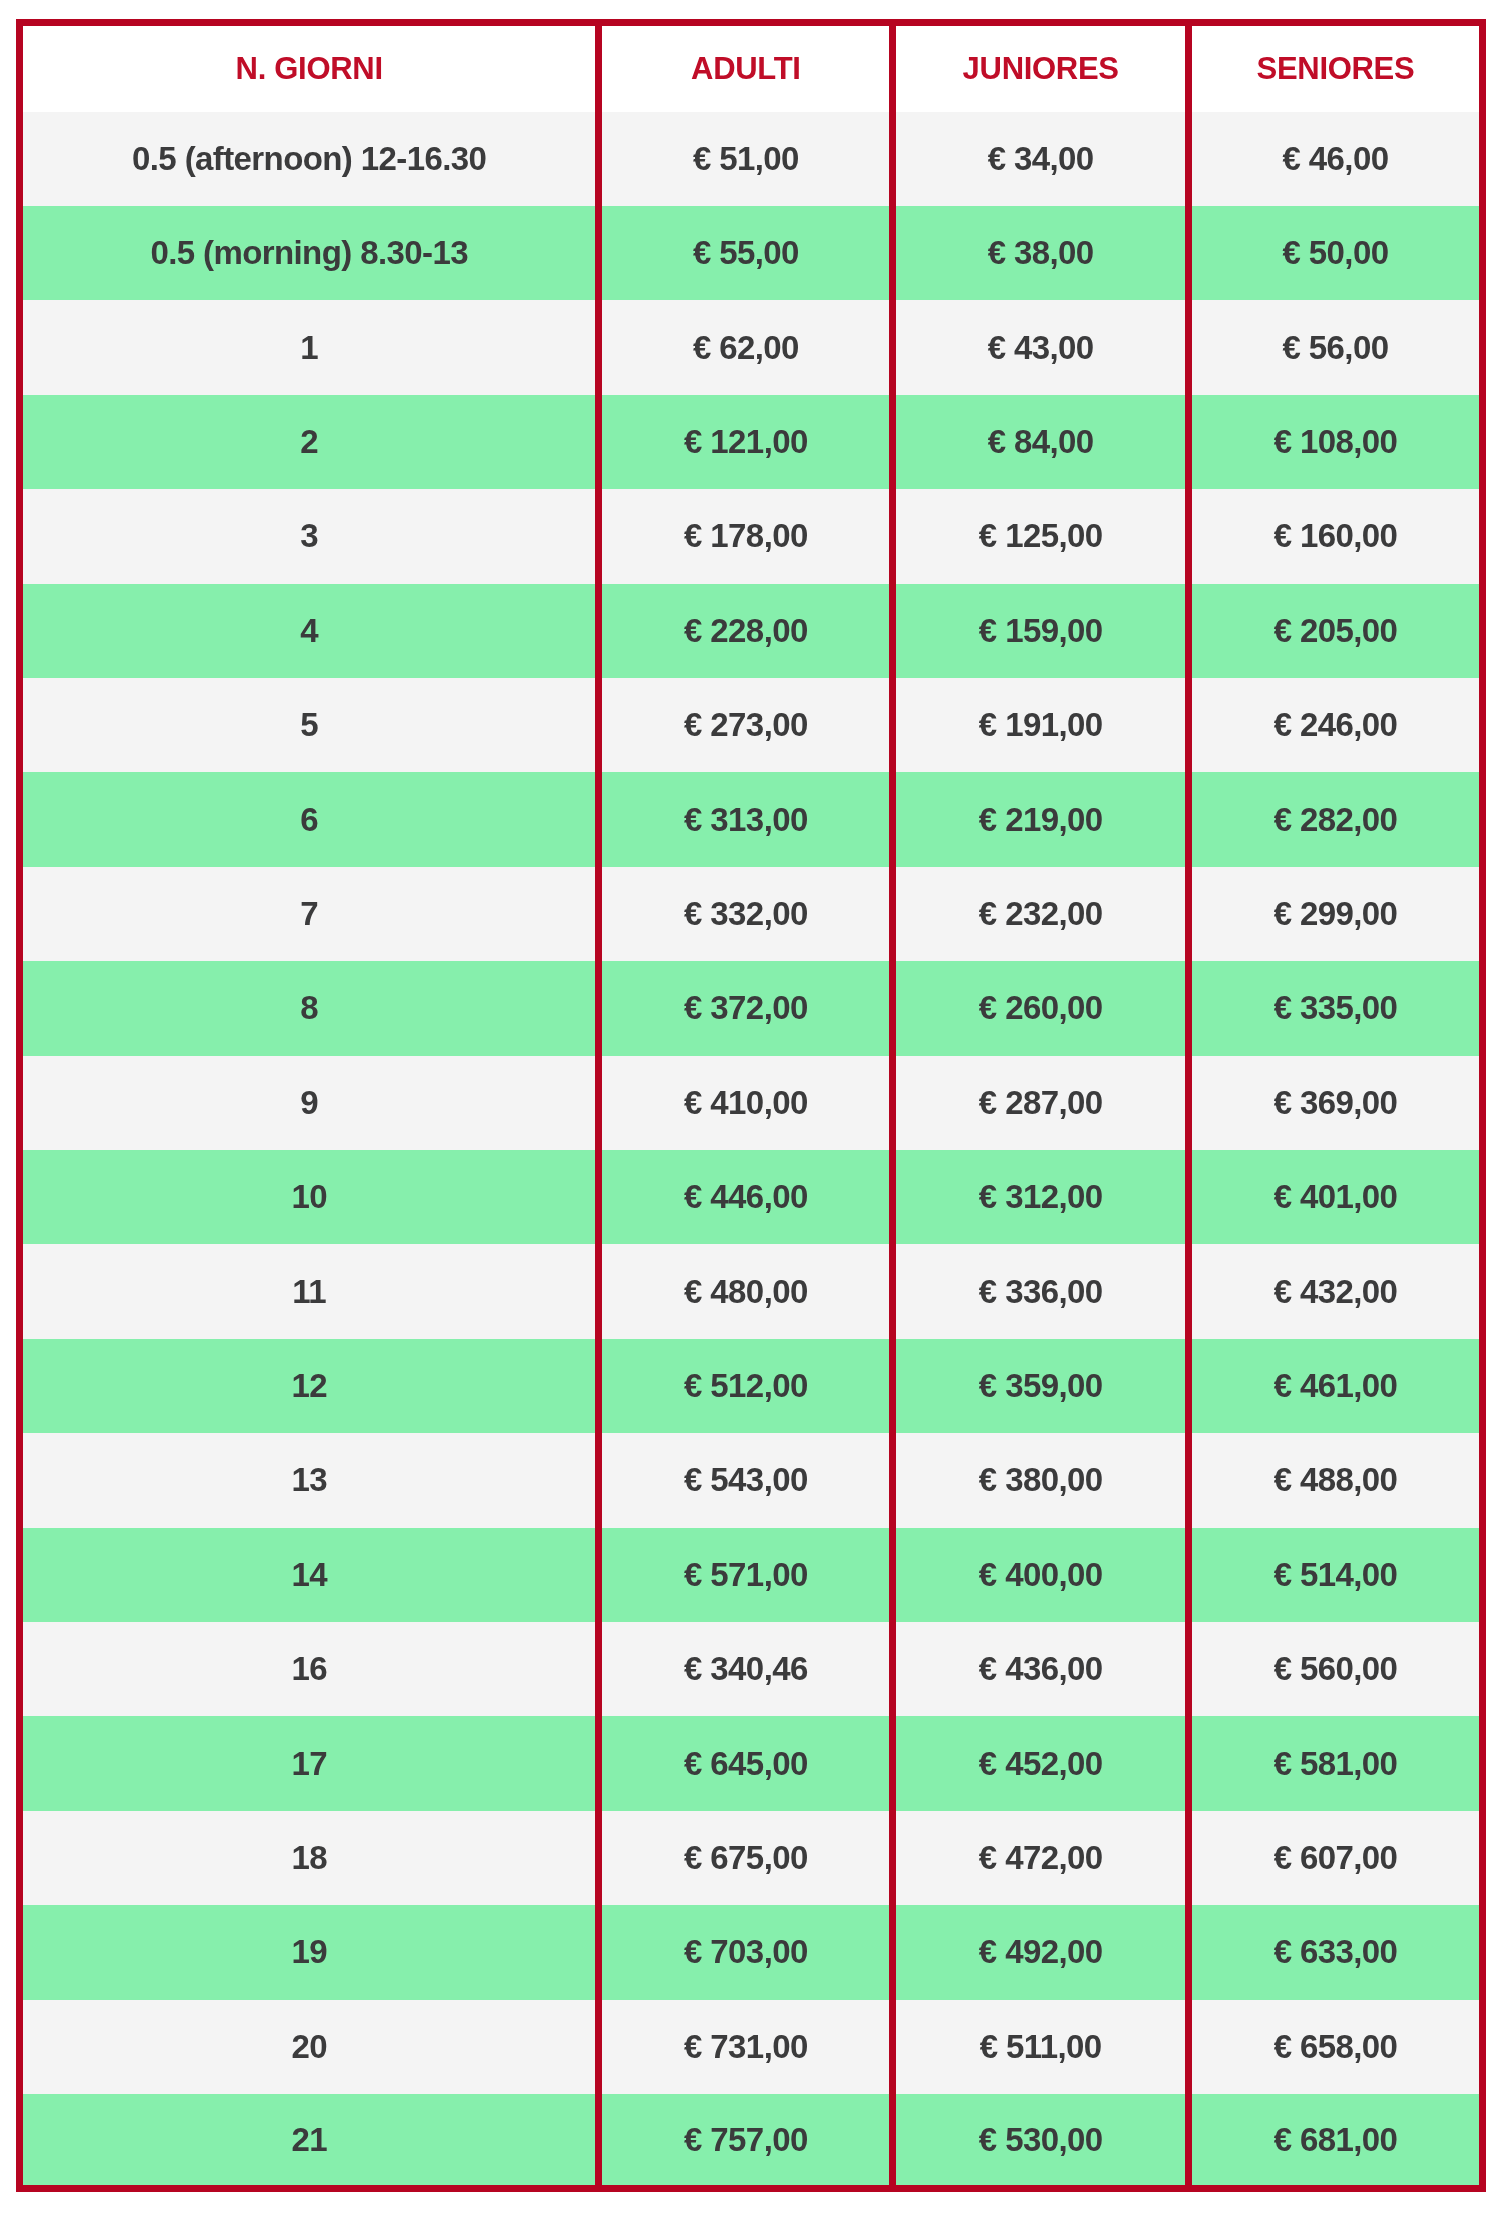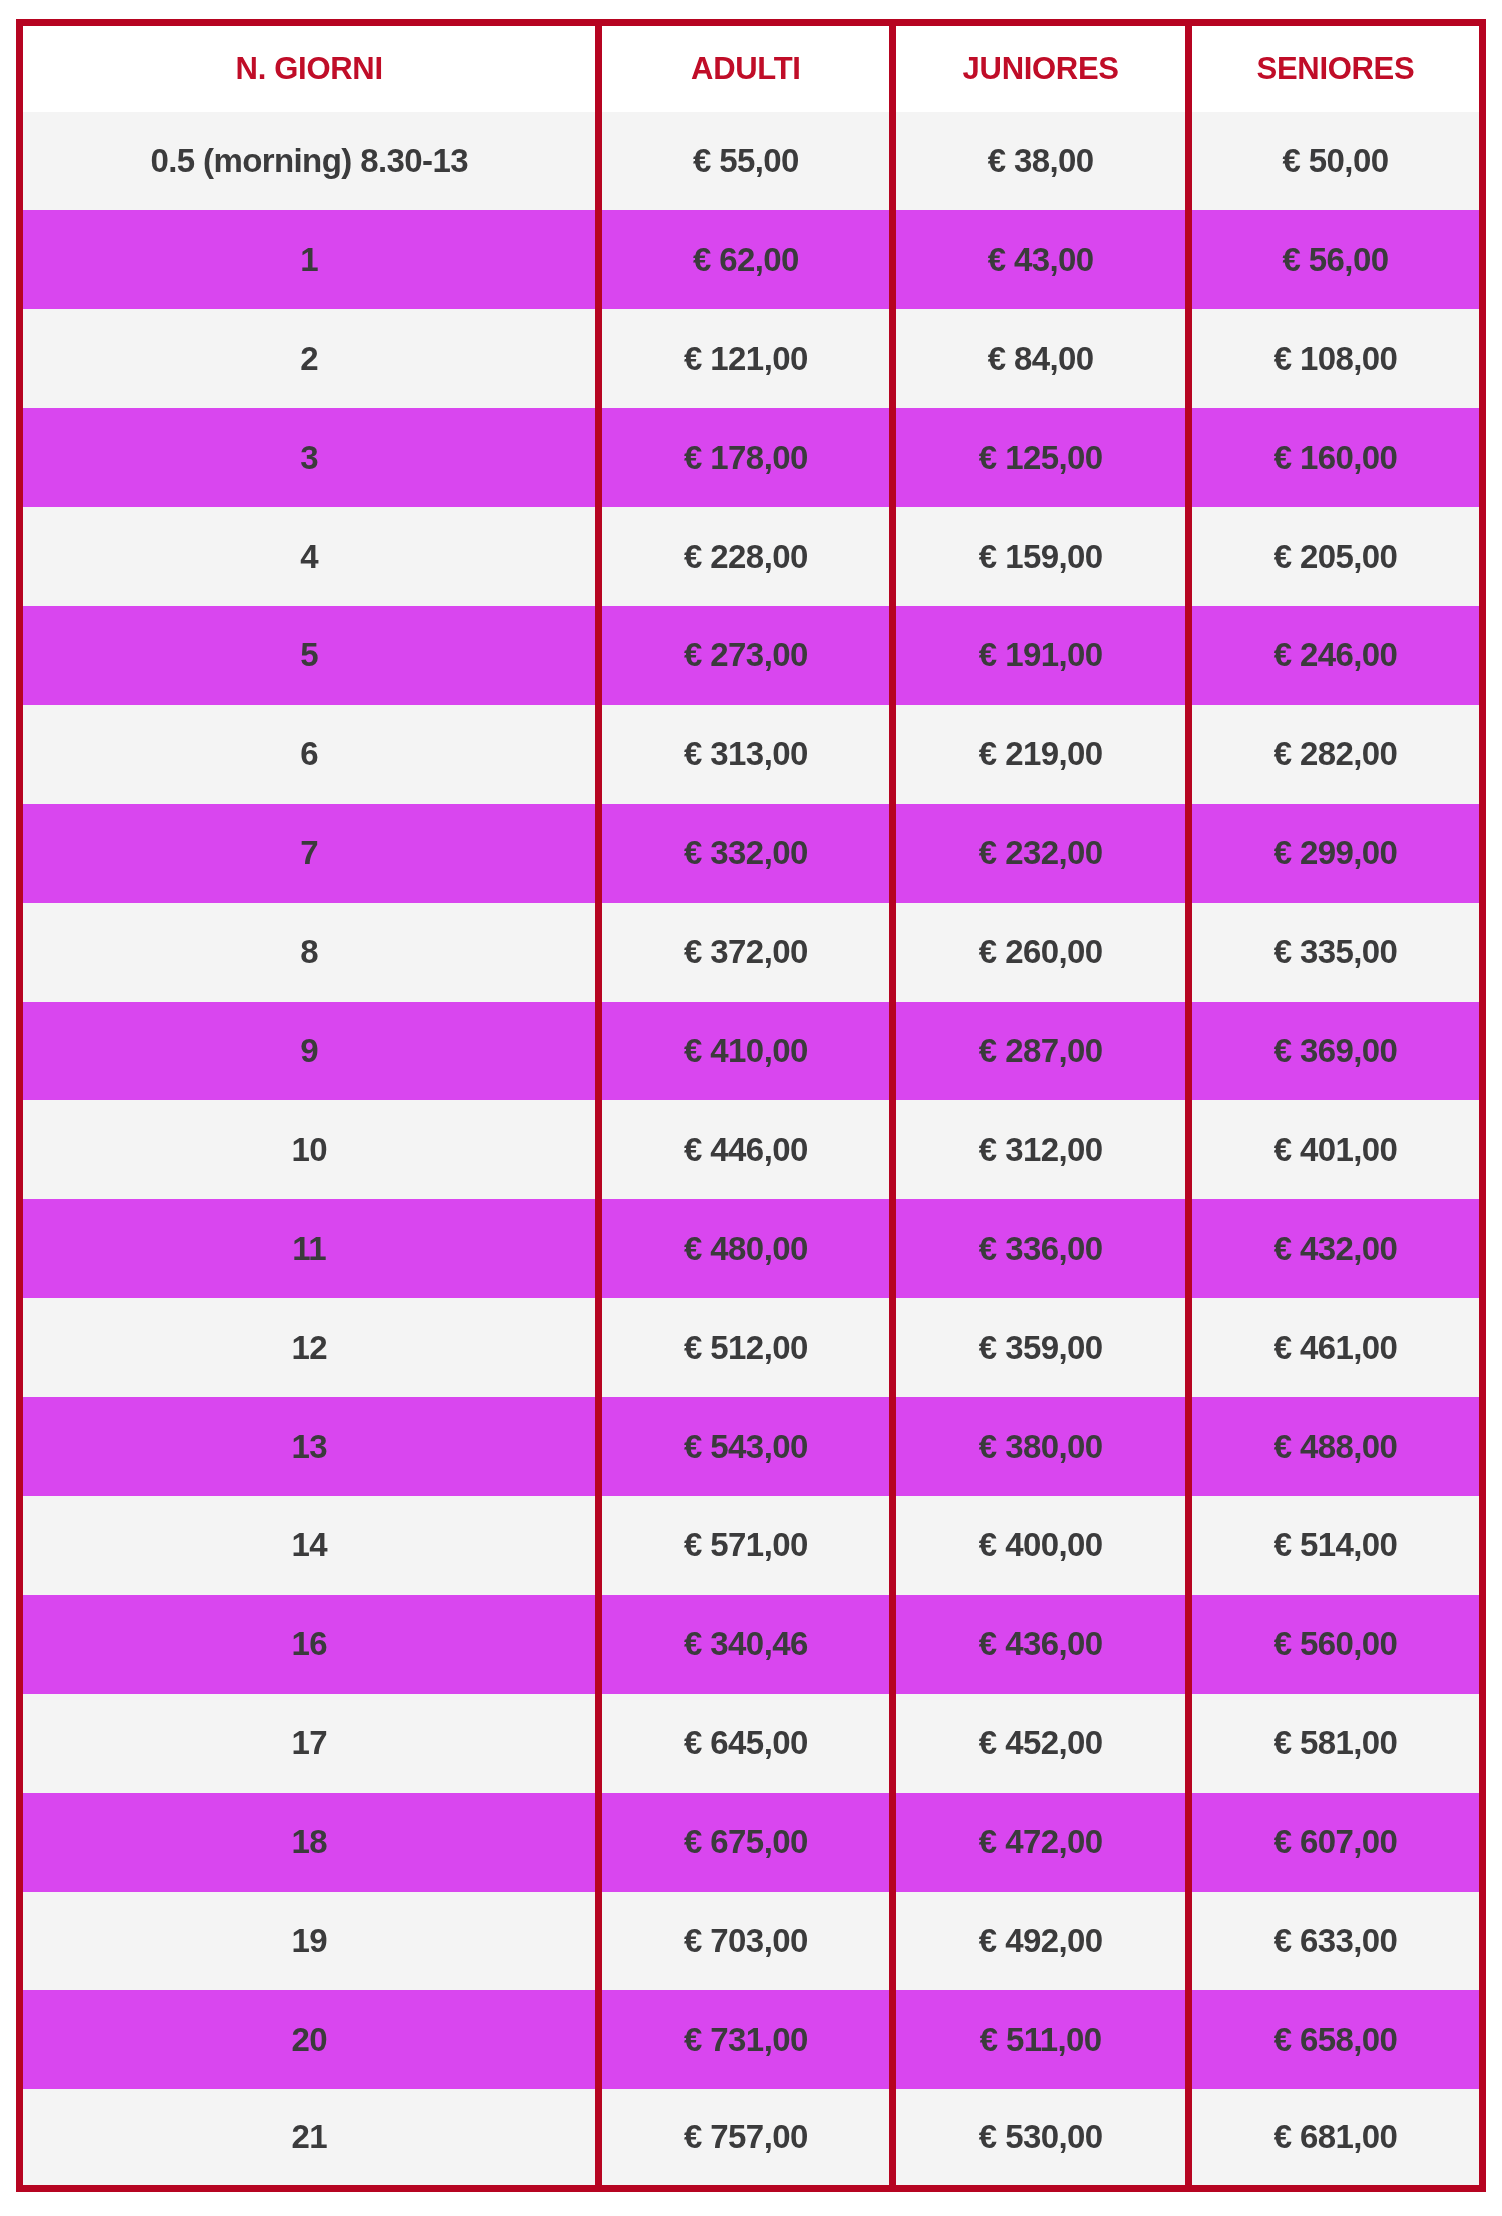--- a/index.html
+++ b/index.html
@@ -34,21 +34,21 @@
   }
   th+th, td+td{
     border-left:7px solid var(--border);
   }
   thead tr{
     height:89px;
     background:#ffffff;
   }
   tbody tr{
     height:90px;
-    background:#d946ef;
+    background:#86efac;
   }
   tbody tr:nth-child(odd){
     background:var(--row-alt);
   }
   th{
     color:var(--header-text);
     font-size:31px;
     font-weight:700;
     letter-spacing:-0.3px;
   }
@@ -72,20 +72,26 @@
   <thead>
     <tr>
       <th>N. GIORNI</th>
       <th>ADULTI</th>
       <th>JUNIORES</th>
       <th>SENIORES</th>
     </tr>
   </thead>
   <tbody>
 
+  <tr>
+        <td>0.5 (afternoon) 12-16.30</td>
+        <td>€ 51,00</td>
+        <td>€ 34,00</td>
+        <td>€ 46,00</td>
+      </tr>
       <tr>
         <td>0.5 (morning) 8.30-13</td>
         <td>€ 55,00</td>
         <td>€ 38,00</td>
         <td>€ 50,00</td>
       </tr>
       <tr>
         <td>1</td>
         <td>€ 62,00</td>
         <td>€ 43,00</td>

